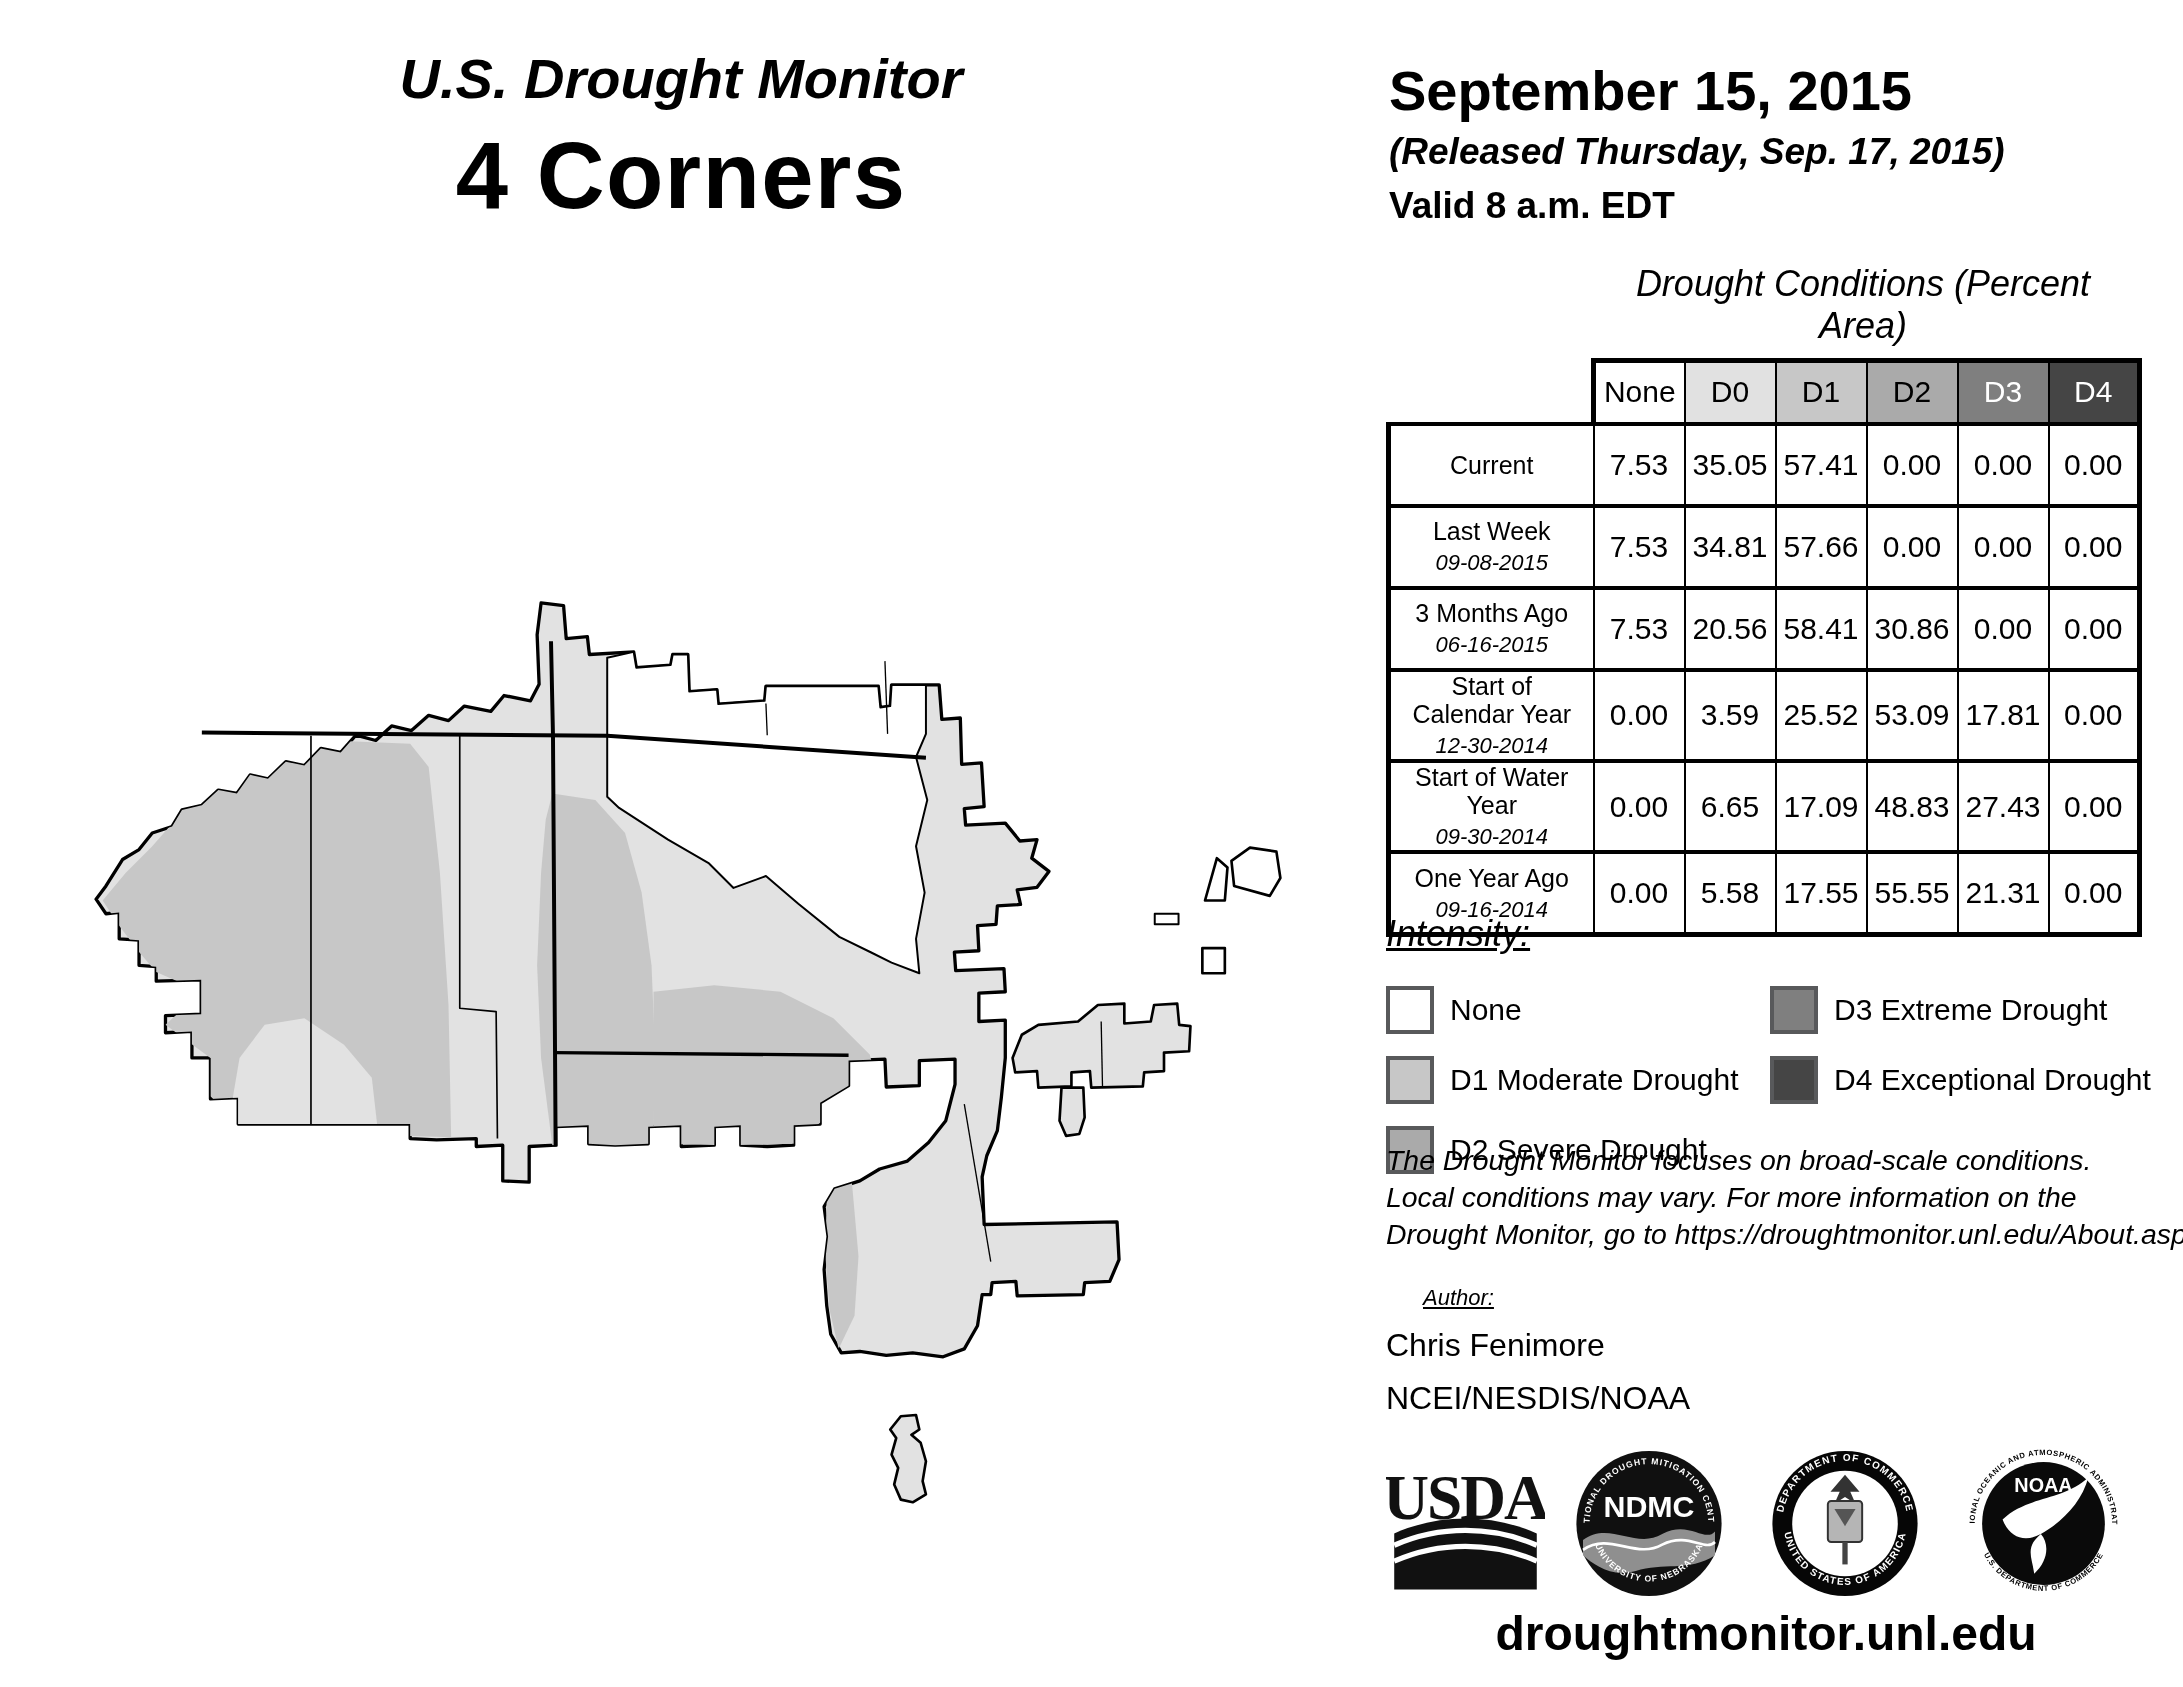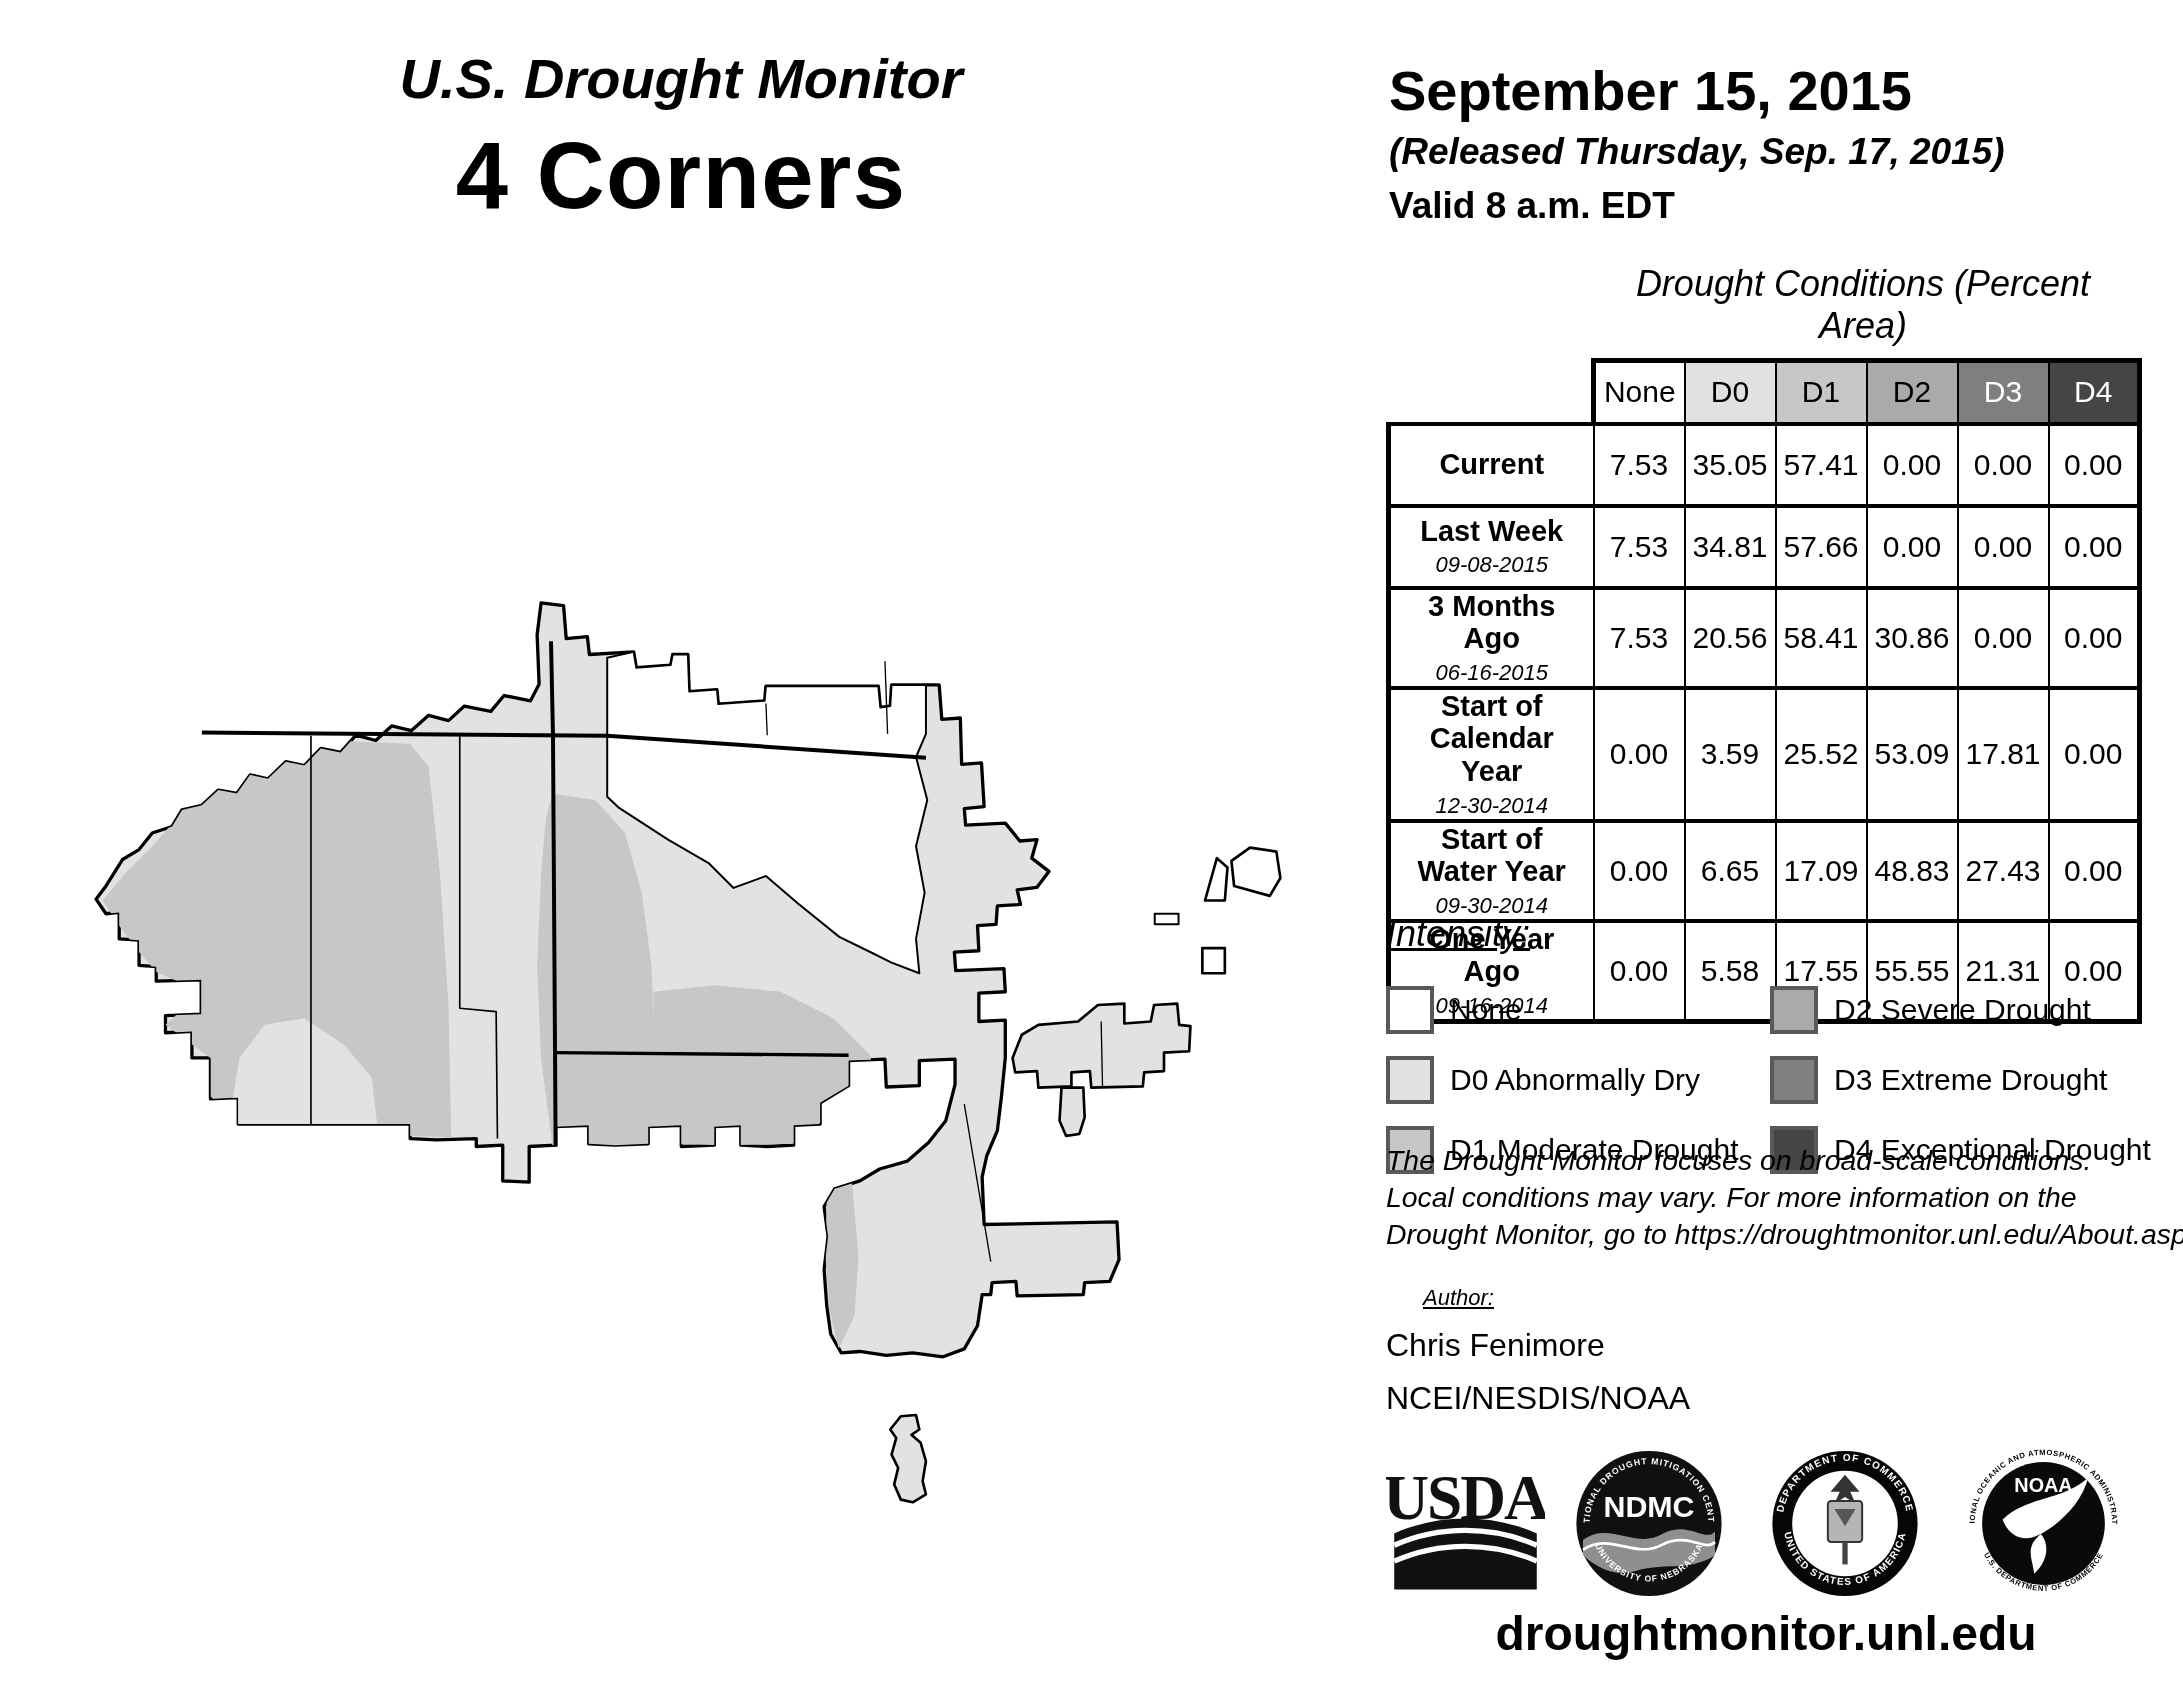--- a/index.html
+++ b/index.html
@@ -25,21 +25,21 @@
   .dm-table td.hcell{border-top-width:5.3px;height:57px;font-weight:normal;}
   .hc0{background:#ffffff !important;border-left-width:5.3px !important;}
   .hc1{background:#e1e1e1 !important;}
   .hc2{background:#c7c7c7 !important;}
   .hc3{background:#aaaaaa !important;}
   .hc4{background:#7f7f7f !important;color:#fff;}
   .hc5{background:#454545 !important;color:#fff;}
   .dm-table td.lastcol{border-right-width:5.3px;}
   .dm-table tr.lastrow td{border-bottom-width:5.3px;}
   .dm-table td.rlabel{border-left-width:5.3px;height:78px;padding:0 6.6px;}
-  .row-label{font-weight:bold;font-size:29px;line-height:1.12;}
+  .row-label{font-weight:normal;font-size:25px;line-height:1.12;}
   .row-date{font-style:italic;font-size:22px;margin-top:5.3px;}
   .row-date:empty{display:none;}
 
   
   .legend{position:absolute;left:1386px;top:913px;width:767px;}
   .legend-heading{font-size:36px;font-style:italic;text-decoration:underline;margin-bottom:20px;}
   .legend-grid{display:grid;grid-template-columns:384px 384px;grid-template-rows:repeat(3,70px);grid-auto-flow:column;}
   .legend-item{display:flex;align-items:center;}
   .swatch{width:40px;height:40px;border:4.6px solid #58595b;flex:0 0 auto;}
   .legend-label{font-size:30px;margin-left:16px;white-space:nowrap;}
@@ -213,24 +213,20 @@
   </tbody>
     </table>
 </div>
 
 <div class="legend">
   <div class="legend-heading">Intensity:</div>
   <div class="legend-grid">
     <div class="legend-item">
       <span class="swatch" style="background:#ffffff"></span>
       <span class="legend-label">None</span>
-    </div>
-    <div class="legend-item">
-      <span class="swatch" style="background:#e1e1e1"></span>
-      <span class="legend-label">D0 Abnormally Dry</span>
     </div>
     <div class="legend-item">
       <span class="swatch" style="background:#c7c7c7"></span>
       <span class="legend-label">D1 Moderate Drought</span>
     </div>
     <div class="legend-item">
       <span class="swatch" style="background:#aaaaaa"></span>
       <span class="legend-label">D2 Severe Drought</span>
     </div>
     <div class="legend-item">

